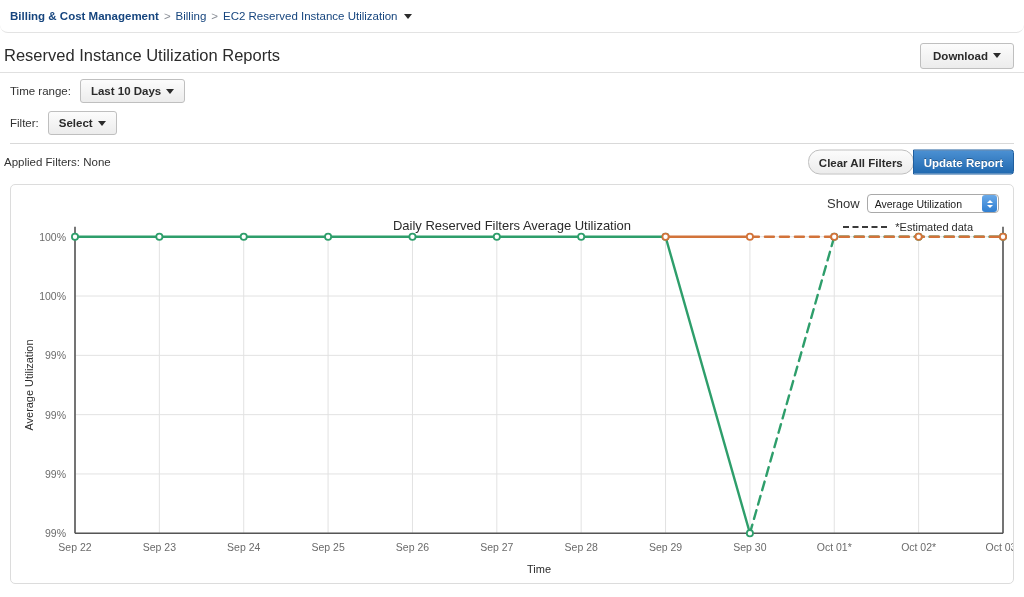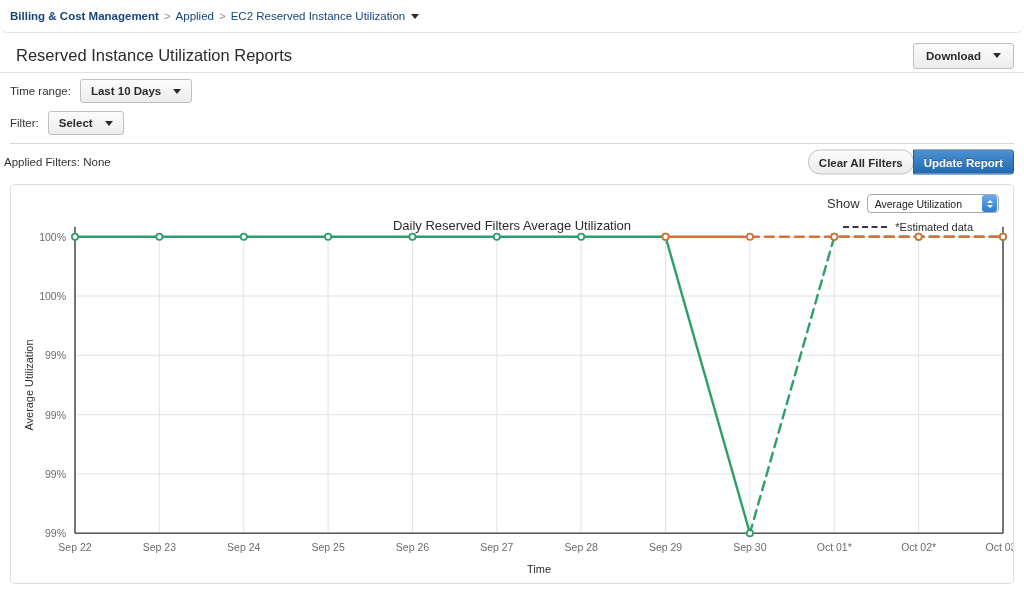--- a/index.html
+++ b/index.html
@@ -34,37 +34,37 @@
     border-left: 4.5px solid transparent;
     border-right: 4.5px solid transparent;
     border-top: 5px solid #2b2b2b;
     vertical-align: 2px;
   }
 
   
   .title-row {
     position: relative;
     height: 34px;
-    padding: 0 16px;
+    padding: 0 4px;
     display: flex;
     align-items: center;
     border-bottom: 1px solid #e0e0e0;
     margin: 6px 0 0 0;
   }
   .page-title {
     font-size: 16.5px;
     color: #2b2b2b;
     font-weight: normal;
   }
 
   
   .btn {
     display: inline-flex;
     align-items: center;
-    gap: 12px;
+    gap: 5px;
     height: 24px;
     padding: 0 10px;
     font-size: 11.5px;
     font-weight: bold;
     color: #2b2b2b;
     background: linear-gradient(to bottom, #fcfcfc 0%, #ececec 100%);
     border: 1px solid #bfbfbf;
     border-radius: 3px;
     cursor: pointer;
     white-space: nowrap;
@@ -229,21 +229,21 @@
 
   .ax-tick  { font-size: 10.5px; fill: #6b6b6b; font-family: "Liberation Sans", sans-serif; }
   .ax-title { font-size: 11px;   fill: #2b2b2b; font-family: "Liberation Sans", sans-serif; }
 </style>
 </head>
 <body>
 
 <div class="breadcrumb">
   <span class="crumb-strong">Billing &amp; Cost Management</span>
   <span class="crumb-sep">&gt;</span>
-  <span class="crumb-link">Applied</span>
+  <span class="crumb-link">Billing</span>
   <span class="crumb-sep">&gt;</span>
   <span class="crumb-link">EC2 Reserved Instance Utilization</span>
   <span class="crumb-caret"></span>
 </div>
 
 <div class="title-row">
   <span class="page-title">Reserved Instance Utilization Reports</span>
   <button class="btn download-btn">
     <span>Download</span>
     <span class="btn-caret"></span>

